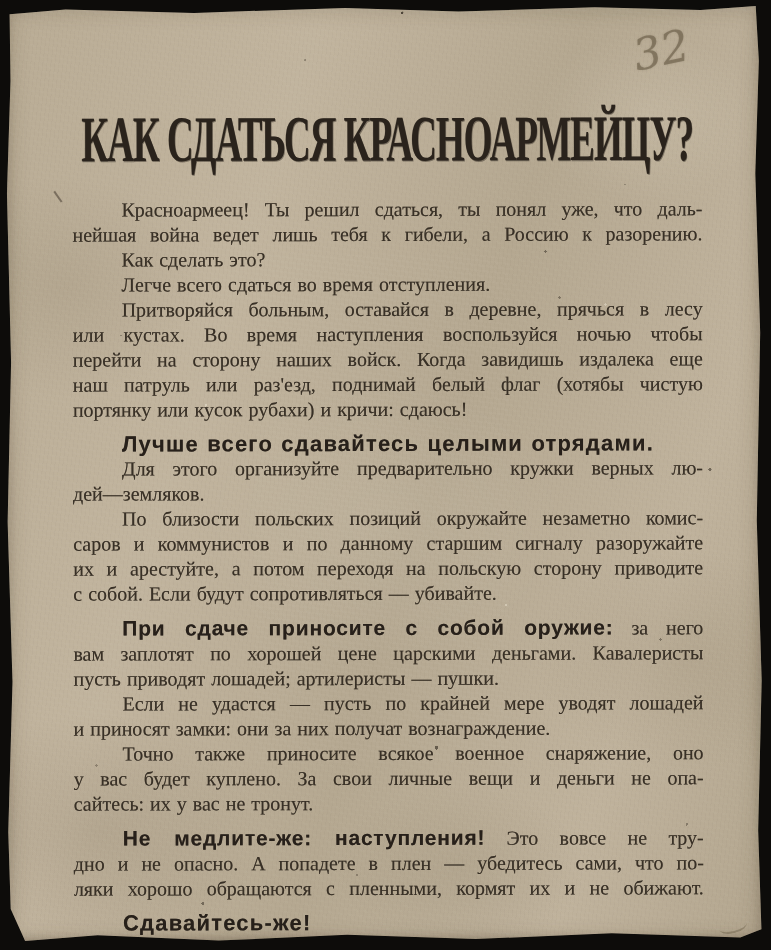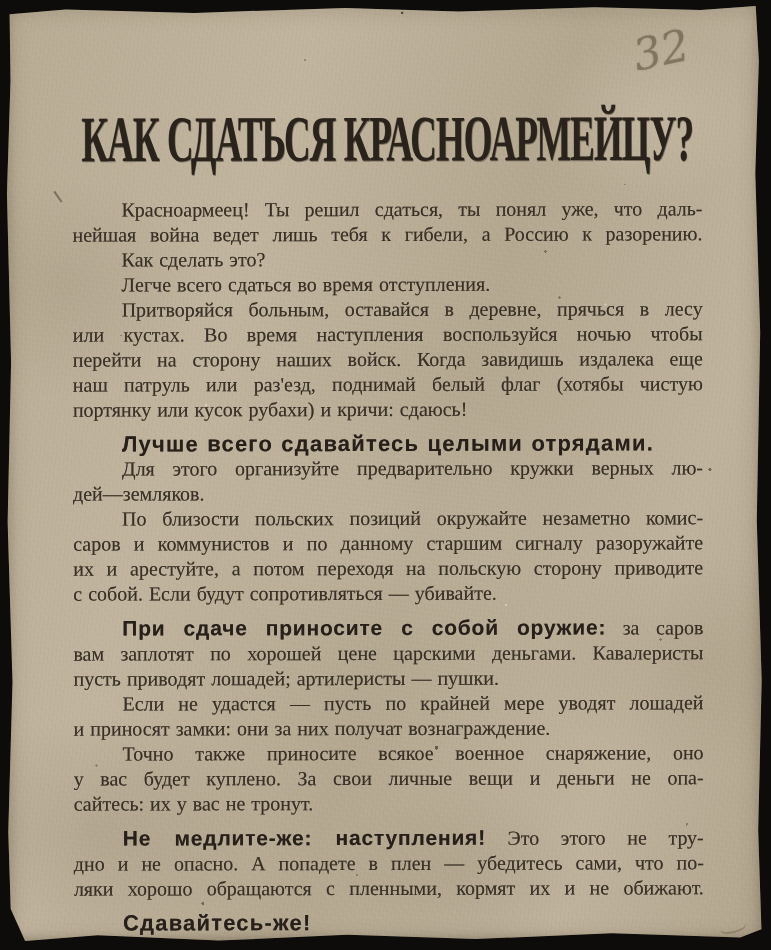--- a/index.html
+++ b/index.html
@@ -153,32 +153,32 @@
     <div class="ln ind hd gap">Лучше всего сдавайтесь целыми отрядами.</div>
 
     <div class="ln ind j">Для этого организуйте предварительно кружки верных лю-</div>
     <div class="ln">дей—земляков.</div>
 
     <div class="ln ind j">По близости польских позиций окружайте незаметно комис-</div>
     <div class="ln j">саров и коммунистов и по данному старшим сигналу разоружайте</div>
     <div class="ln j">их и арестуйте, а потом переходя на польскую сторону приводите</div>
     <div class="ln">с собой. Если будут сопротивляться — убивайте.</div>
 
-    <div class="ln ind j gap"><b class="blead">При сдаче приносите с собой оружие:</b><span> за саров</span></div>
+    <div class="ln ind j gap"><b class="blead">При сдаче приносите с собой оружие:</b><span> за него</span></div>
     <div class="ln j">вам заплотят по хорошей цене царскими деньгами. Кавалеристы</div>
     <div class="ln">пусть приводят лошадей; артилеристы — пушки.</div>
 
     <div class="ln ind j">Если не удастся — пусть по крайней мере уводят лошадей</div>
     <div class="ln">и приносят замки: они за них получат вознаграждение.</div>
 
     <div class="ln ind j">Точно также приносите всякое военное снаряжение, оно</div>
     <div class="ln j">у вас будет куплено. За свои личные вещи и деньги не опа-</div>
     <div class="ln">сайтесь: их у вас не тронут.</div>
 
-    <div class="ln ind j gap"><b class="blead">Не медлите-же: наступления!</b><span> Это этого не тру-</span></div>
+    <div class="ln ind j gap"><b class="blead">Не медлите-же: наступления!</b><span> Это вовсе не тру-</span></div>
     <div class="ln j">дно и не опасно. А попадете в плен — убедитесь сами, что по-</div>
     <div class="ln j">ляки хорошо обращаются с пленными, кормят их и не обижают.</div>
 
     <div class="ln ind hd gap">Сдавайтесь-же!</div>
   </div>
 
   <div class="pencil-mark"></div>
 </div>
 
 </body></html>

